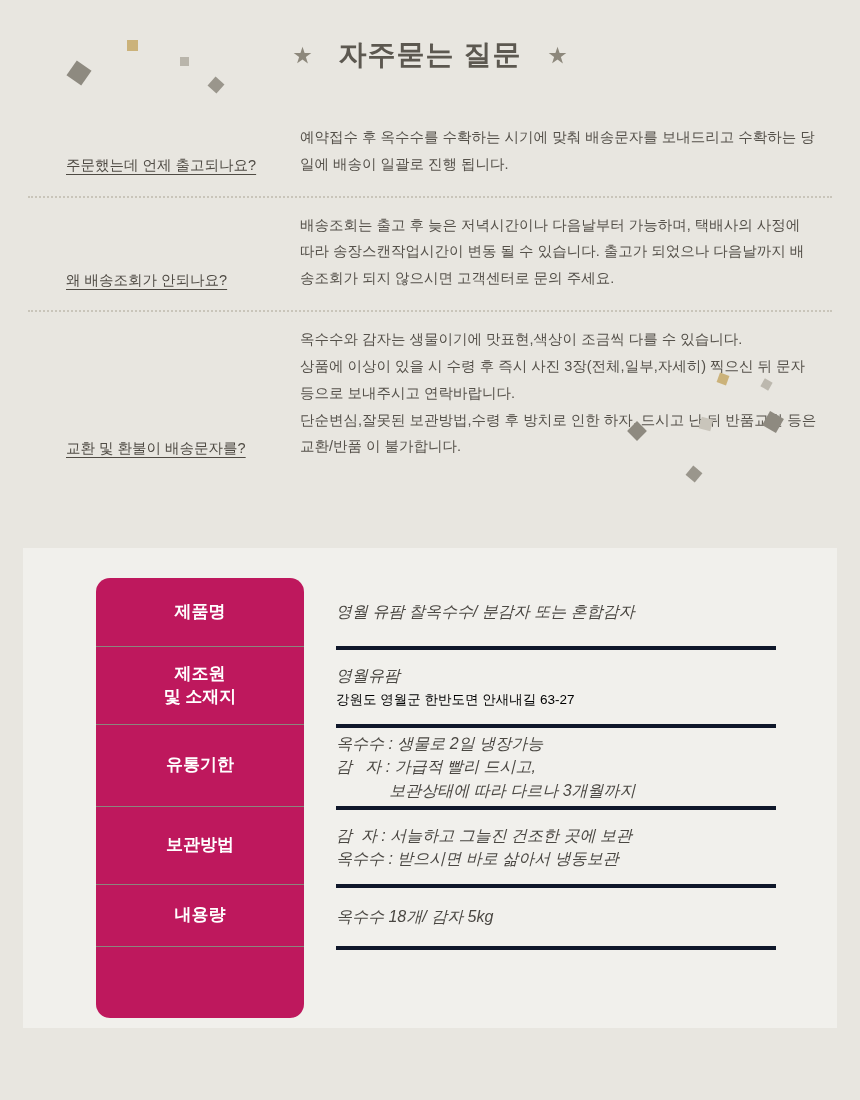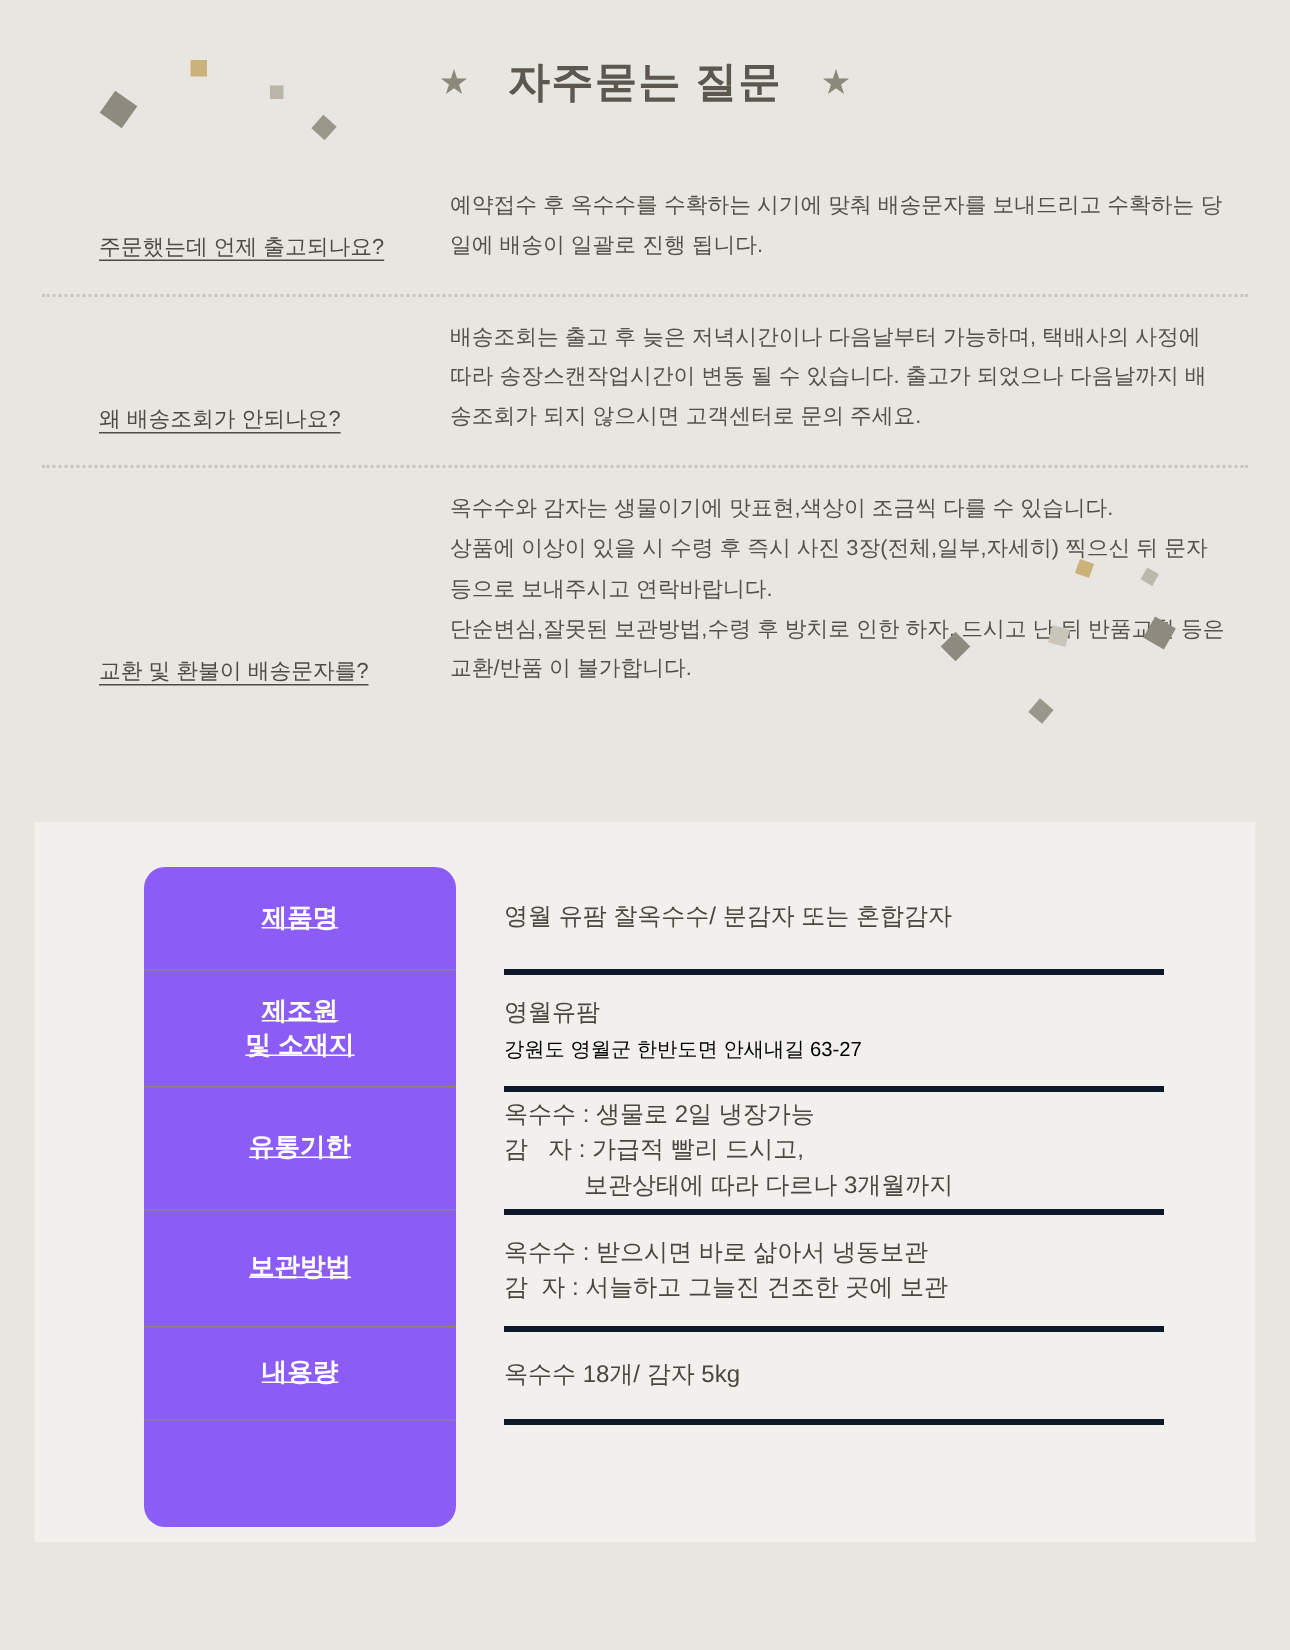--- a/index.html
+++ b/index.html
@@ -84,26 +84,25 @@
   .spec-inner {
     position: absolute;
     left: 73px;
     top: 30px;
     width: 680px;
     display: flex;
   }
   .spec-labels {
     width: 208px;
     flex: 0 0 208px;
-    background: #8b5cf6;
+    background: #be185d;
     border-radius: 14px;
     color: #ffffff;
     display: flex;
     flex-direction: column;
-    text-decoration: underline;
   }
   .spec-values {
     flex: 1 1 auto;
     display: flex;
     flex-direction: column;
     padding-left: 32px;
     box-sizing: border-box;
   }
   .lab-cell {
     display: flex;
@@ -130,20 +129,21 @@
   .val-cell + .val-cell {
     border-top: 4px solid #0f172a;
   }
   .val-cell .sub {
     font-size: 13.5px;
     color: #000000;
     margin-top: 3px;
   }
   .val-line {
     white-space: pre;
+    font-style: italic;
   }
   .h1r { height: 68px; }
   .h2r { height: 78px; }
   .h3r { height: 82px; }
   .h4r { height: 78px; }
   .h5r { height: 62px; }
   .h6r { height: 72px; }
 </style>
 </head>
 <body>
@@ -210,22 +210,22 @@
       <div class="val-cell h2r">
         <div class="val-line">영월유팜</div>
         <div class="sub">강원도 영월군 한반도면 안새내길 63-27</div>
       </div>
       <div class="val-cell h3r">
         <div class="val-line">옥수수 : 생물로 2일 냉장가능</div>
         <div class="val-line">감   자 : 가급적 빨리 드시고,</div>
         <div class="val-line">            보관상태에 따라 다르나 3개월까지</div>
       </div>
       <div class="val-cell h4r">
+        <div class="val-line">감  자 : 서늘하고 그늘진 건조한 곳에 보관</div>
         <div class="val-line">옥수수 : 받으시면 바로 삶아서 냉동보관</div>
-        <div class="val-line">감  자 : 서늘하고 그늘진 건조한 곳에 보관</div>
       </div>
       <div class="val-cell h5r">
         <div class="val-line">옥수수 18개/ 감자 5kg</div>
       </div>
       <div class="val-cell h6r">
         <div class="val-line"></div>
       </div>
     </div>
 
   </div>

